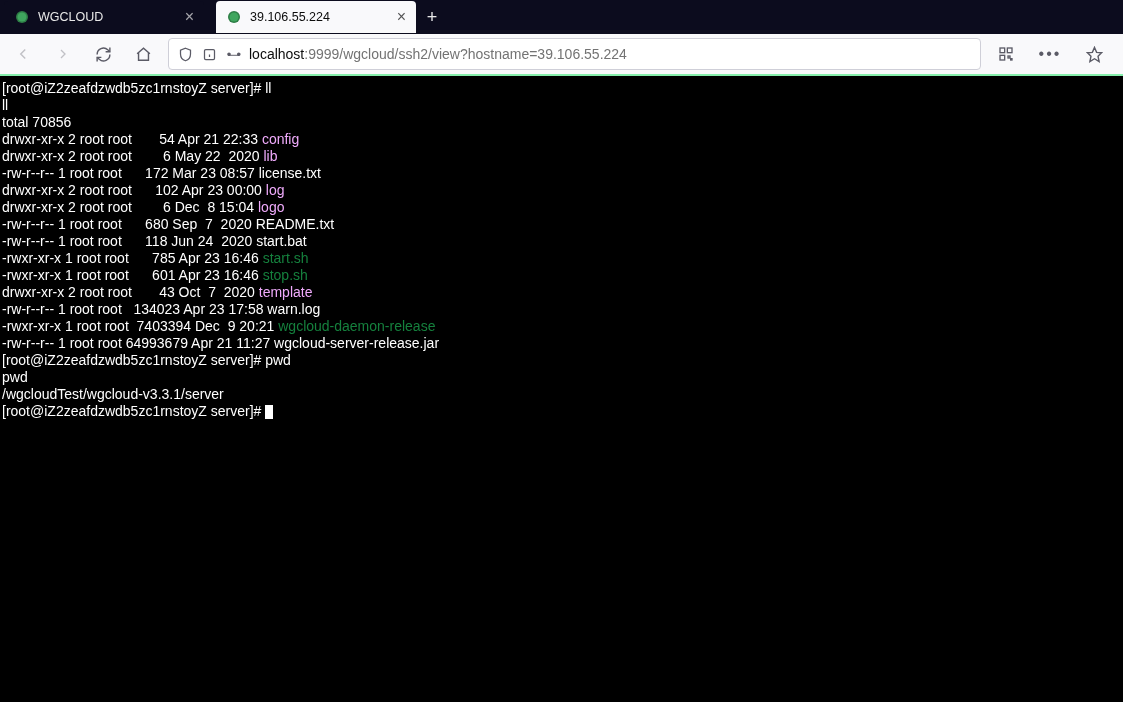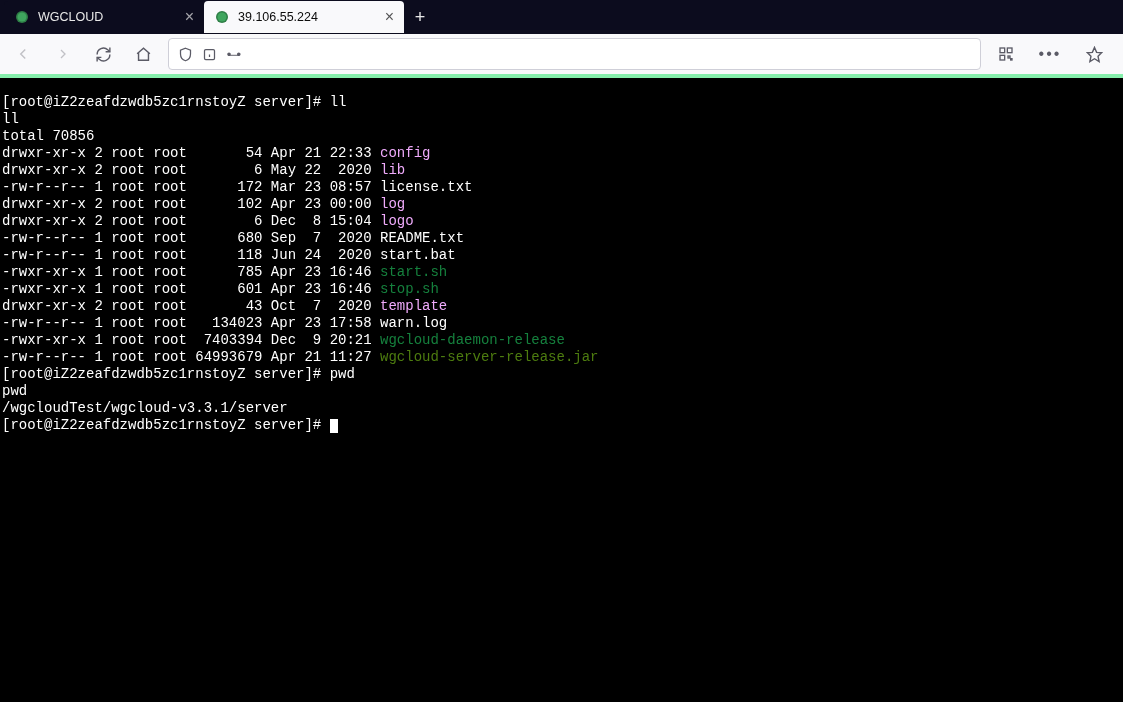--- a/index.html
+++ b/index.html
@@ -33,20 +33,21 @@
       max-width: 210px;
       cursor: pointer;
     }
     .tab.inactive {
       background: #0C0C1E;
       color: #E8E8E8;
     }
     .tab.active {
       background: #F9F9FB;
       color: #0C0C0C;
+      margin-left: 12px;
     }
     .tab .favicon {
       width: 16px;
       height: 16px;
       flex-shrink: 0;
       display: inline-flex;
       align-items: center;
       justify-content: center;
     }
     .tab .favicon.green-dot {
@@ -123,33 +124,33 @@
     .url-text .host { color: #0C0C0C; }
     .right-icons {
       display: flex;
       align-items: center;
       gap: 14px;
       padding-right: 6px;
     }
     .terminal {
       background: #000000;
       color: #FFFFFF;
-      font-family: Liberation Mono, monospace;
+      font-family: Liberation Sans, sans-serif;
       font-size: 14px;
       line-height: 17px;
-      padding: 16px 2px;
+      padding: 4px 2px;
       height: calc(702px - 74px);
       white-space: pre;
       overflow: hidden;
-      border-top: 4px solid #86efac;
+      border-top: 2px solid #86efac;
     }
     .term-line { display: block; }
     .c-blue { color: #f0abfc; }
     .c-green { color: #15803d; }
-    .c-red { color: #4d7c0f; }
+    .c-red { color: #ffffff; }
     .cursor-block {
       display: inline-block;
       width: 8px;
       height: 14px;
       background: #FFFFFF;
       vertical-align: text-bottom;
     }
   </style>
 </head>
 <body>
@@ -212,20 +213,21 @@
           </svg>
       </span>
       <span class="url-icon">
         <svg width="15" height="15" viewBox="0 0 24 24" fill="none" stroke="currentColor" stroke-width="2">
             <rect x="4" y="4" width="16" height="16" rx="2"></rect>
             <line x1="12" y1="8" x2="12" y2="8"></line>
             <line x1="12" y1="12" x2="12" y2="16"></line>
           </svg>
       </span>
       <span class="url-icon" style="font-size:13px;letter-spacing:-2px;">•─•</span>
+      <span class="url-text"><span class="host">localhost</span><span>:9999/wgcloud/ssh2/view?hostname=39.106.55.224</span></span>
     </div>
 
     <div class="right-icons">
       <span class="nav-btn">
         <svg width="16" height="16" viewBox="0 0 24 24" fill="none" stroke="currentColor" stroke-width="2">
             <rect x="3" y="3" width="7" height="7"></rect>
             <rect x="14" y="3" width="7" height="7"></rect>
             <rect x="3" y="14" width="7" height="7"></rect>
             <rect x="15" y="15" width="3" height="3"></rect>
             <rect x="19" y="19" width="2" height="2"></rect>

